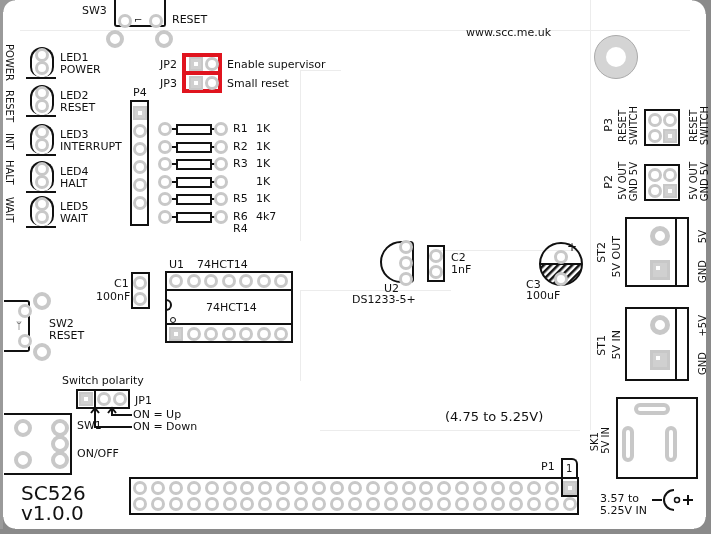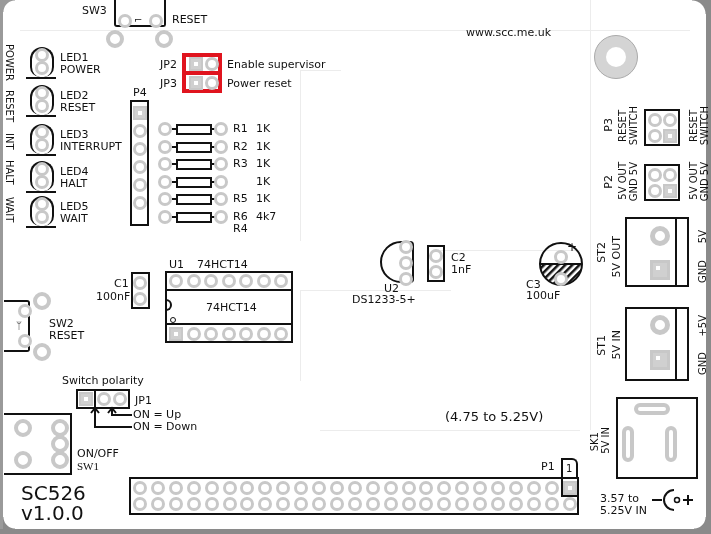--- a/index.html
+++ b/index.html
@@ -61,21 +61,21 @@
 
   <div class="txt" style="left:160px;top:59px;">JP2</div>
   <div class="txt" style="left:160px;top:78px;">JP3</div>
   <div style="position:absolute;left:182px;top:53px;width:40px;height:40px;border:4px solid #e0141e;box-sizing:border-box;"></div>
   <div style="position:absolute;left:182px;top:71px;width:40px;height:4px;background:#e0141e;"></div>
   <div class="sq" style="left:189px;top:57px;"></div>
   <div class="pad" style="left:205px;top:57px;"></div>
   <div class="sq" style="left:189px;top:76px;"></div>
   <div class="pad" style="left:205px;top:76px;"></div>
   <div class="txt" style="left:227px;top:59px;">Enable supervisor</div>
-  <div class="txt" style="left:227px;top:78px;">Power reset</div>
+  <div class="txt" style="left:227px;top:78px;">Small reset</div>
 
   <div id="leds"></div>
 
   <div class="txt" style="left:133px;top:87px;">P4</div>
   <div class="box" style="left:130px;top:100px;width:19px;height:126px;"></div>
   <div id="p4pins"></div>
 
   <div id="resistors"></div>
 
   <div class="vert" style="left:603px;top:118px;font-size:11px;transform:rotate(180deg);">P3</div>
@@ -189,21 +189,21 @@
   </svg>
   <div class="txt" style="left:133px;top:409px;">ON = Up</div>
   <div class="txt" style="left:133px;top:421px;">ON = Down</div>
 
   <div class="box" style="left:4px;top:413px;width:68px;height:62px;border-left:none;"></div>
   <div class="pad lg" style="left:14px;top:419px;"></div>
   <div class="pad lg" style="left:51px;top:419px;"></div>
   <div class="pad lg" style="left:51px;top:435px;"></div>
   <div class="pad lg" style="left:14px;top:451px;"></div>
   <div class="pad lg" style="left:51px;top:451px;"></div>
-  <div class="txt" style="left:77px;top:460px;font-family:Liberation Serif, serif;">SW1</div>
+  <div class="txt" style="left:77px;top:420px;">SW1</div>
   <div class="txt" style="left:77px;top:448px;">ON/OFF</div>
 
   <div class="txt" style="left:21px;top:482px;font-size:20px;line-height:22px;">SC526</div>
   <div class="txt" style="left:21px;top:502px;font-size:20px;line-height:22px;">v1.0.0</div>
 
 
   <div class="txt" style="left:541px;top:461px;">P1</div>
   <div style="position:absolute;left:561px;top:458px;width:17px;height:20px;border:2px solid #111;border-bottom:none;border-radius:0 6px 0 0;box-sizing:border-box;"></div>
   <div class="txt" style="left:566px;top:463px;font-size:10px;">1</div>
   <div class="box" style="left:129px;top:477px;width:450px;height:38px;"></div>

